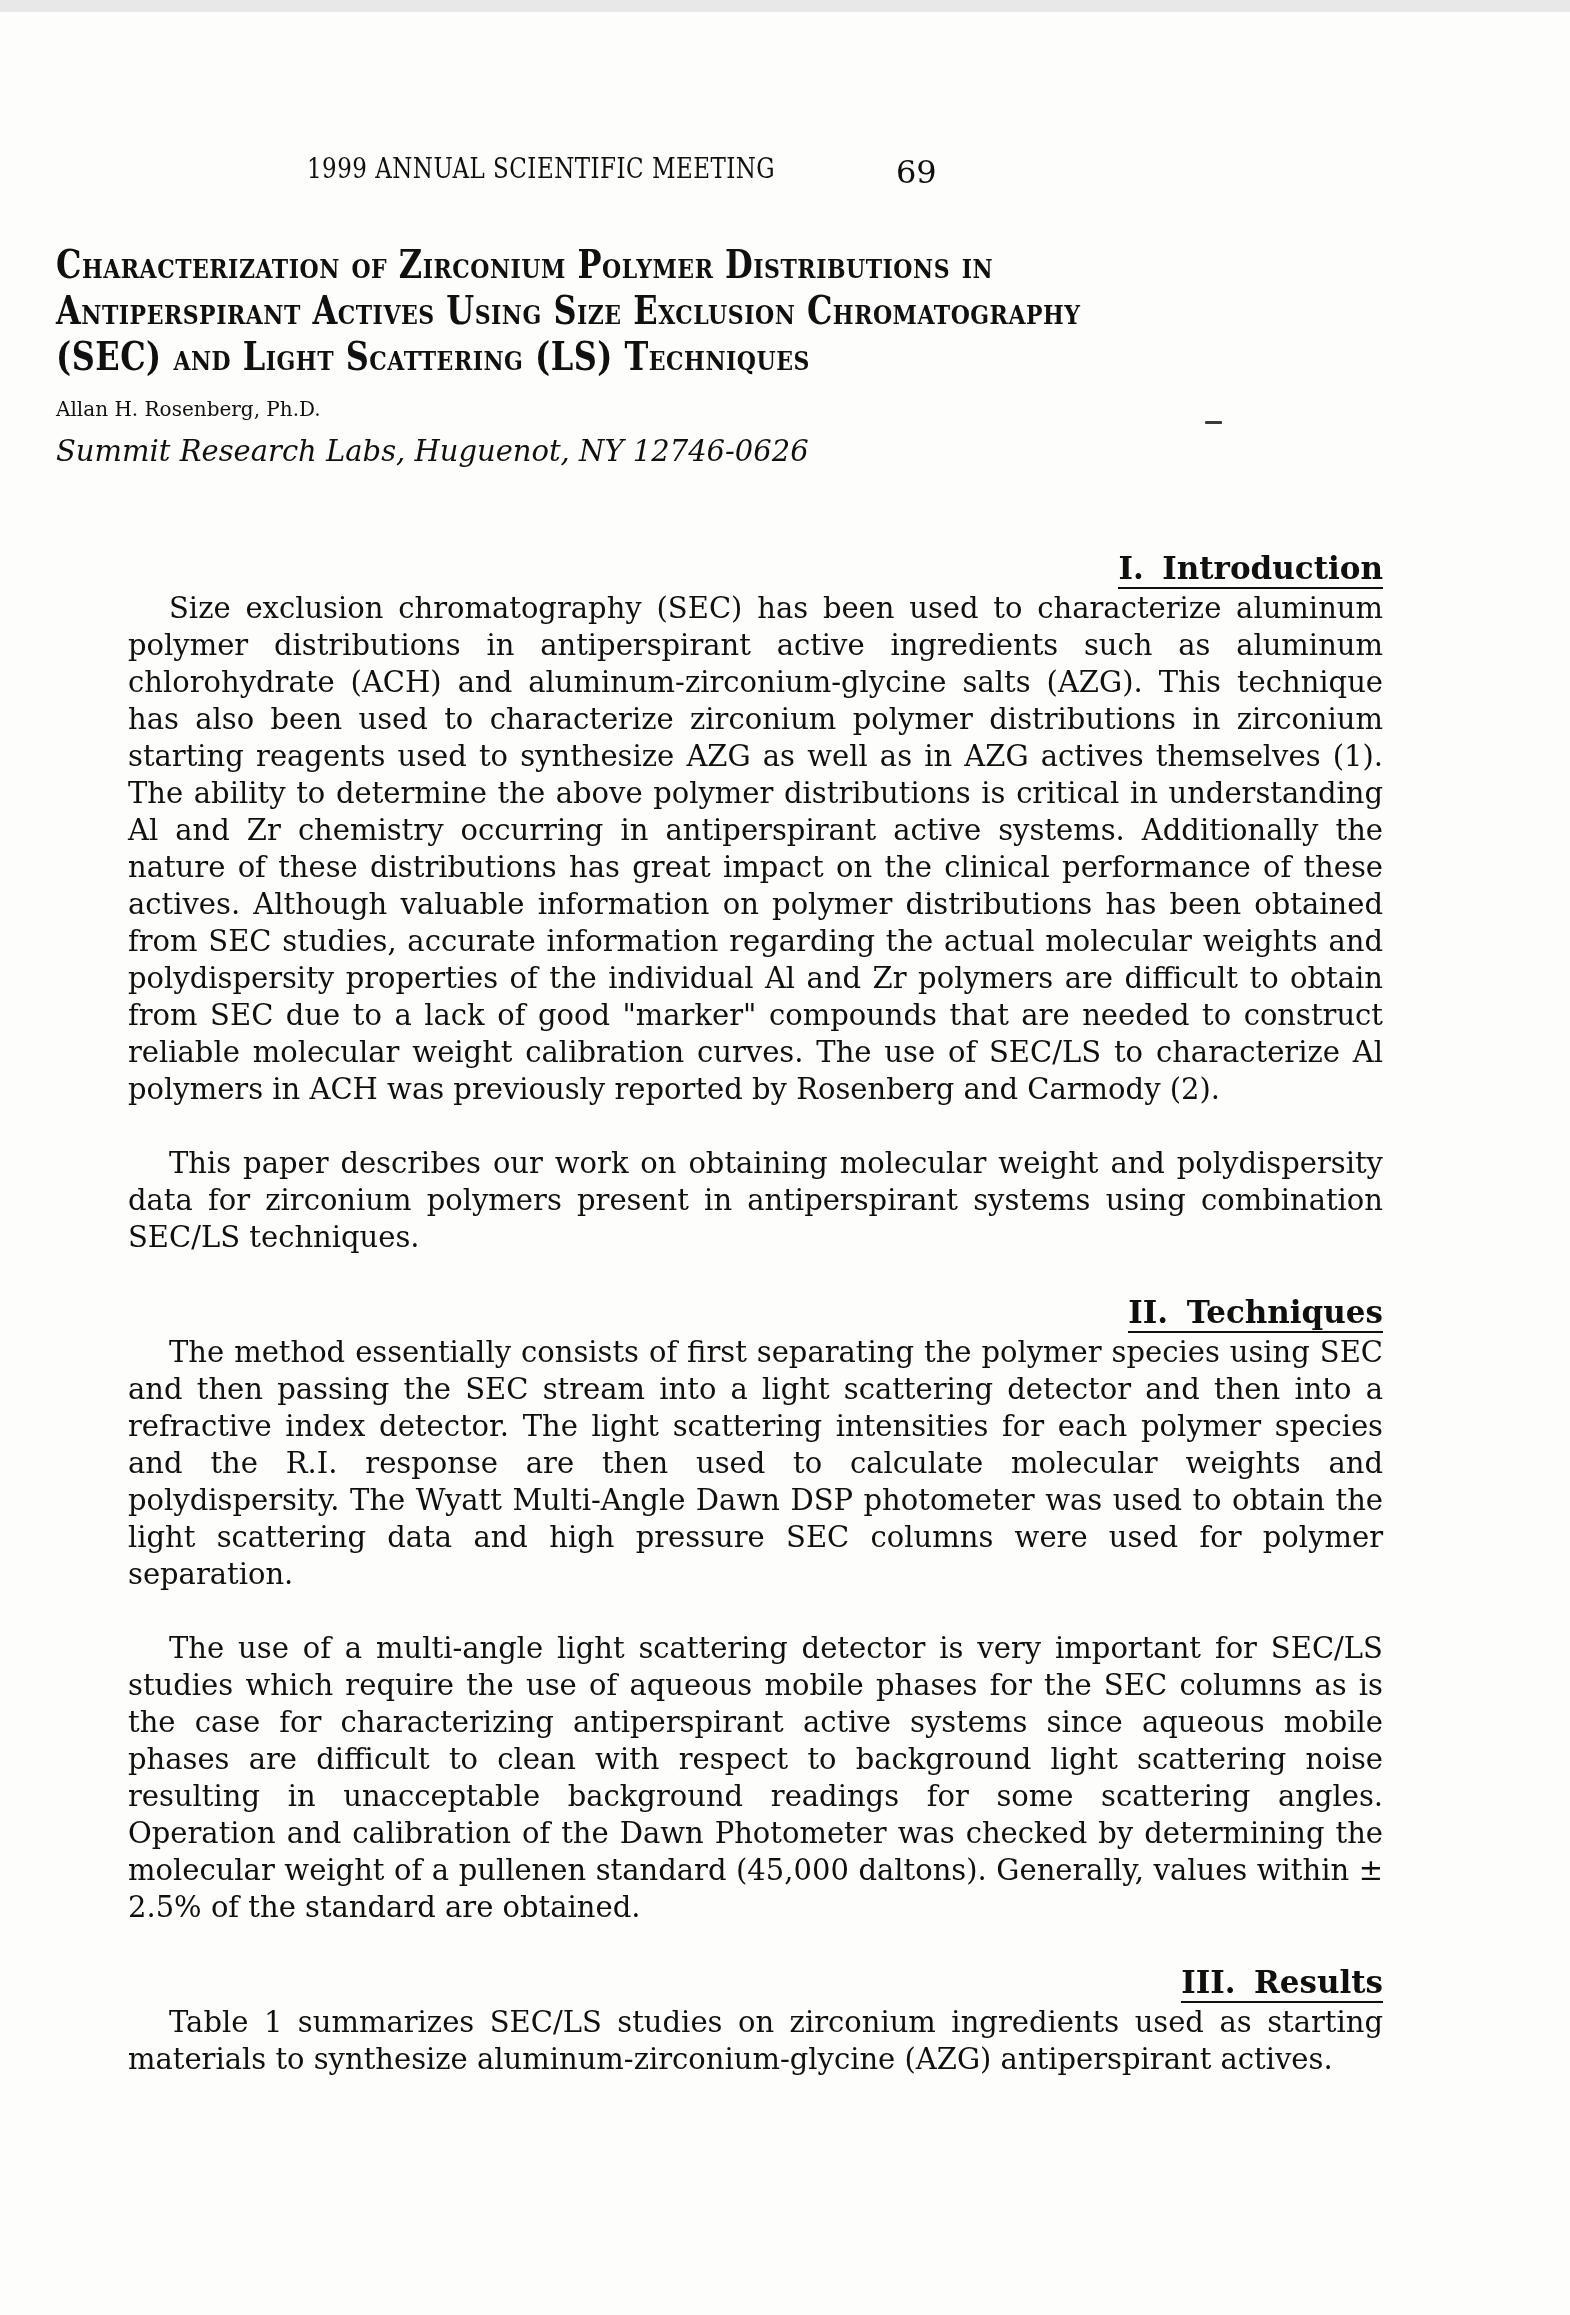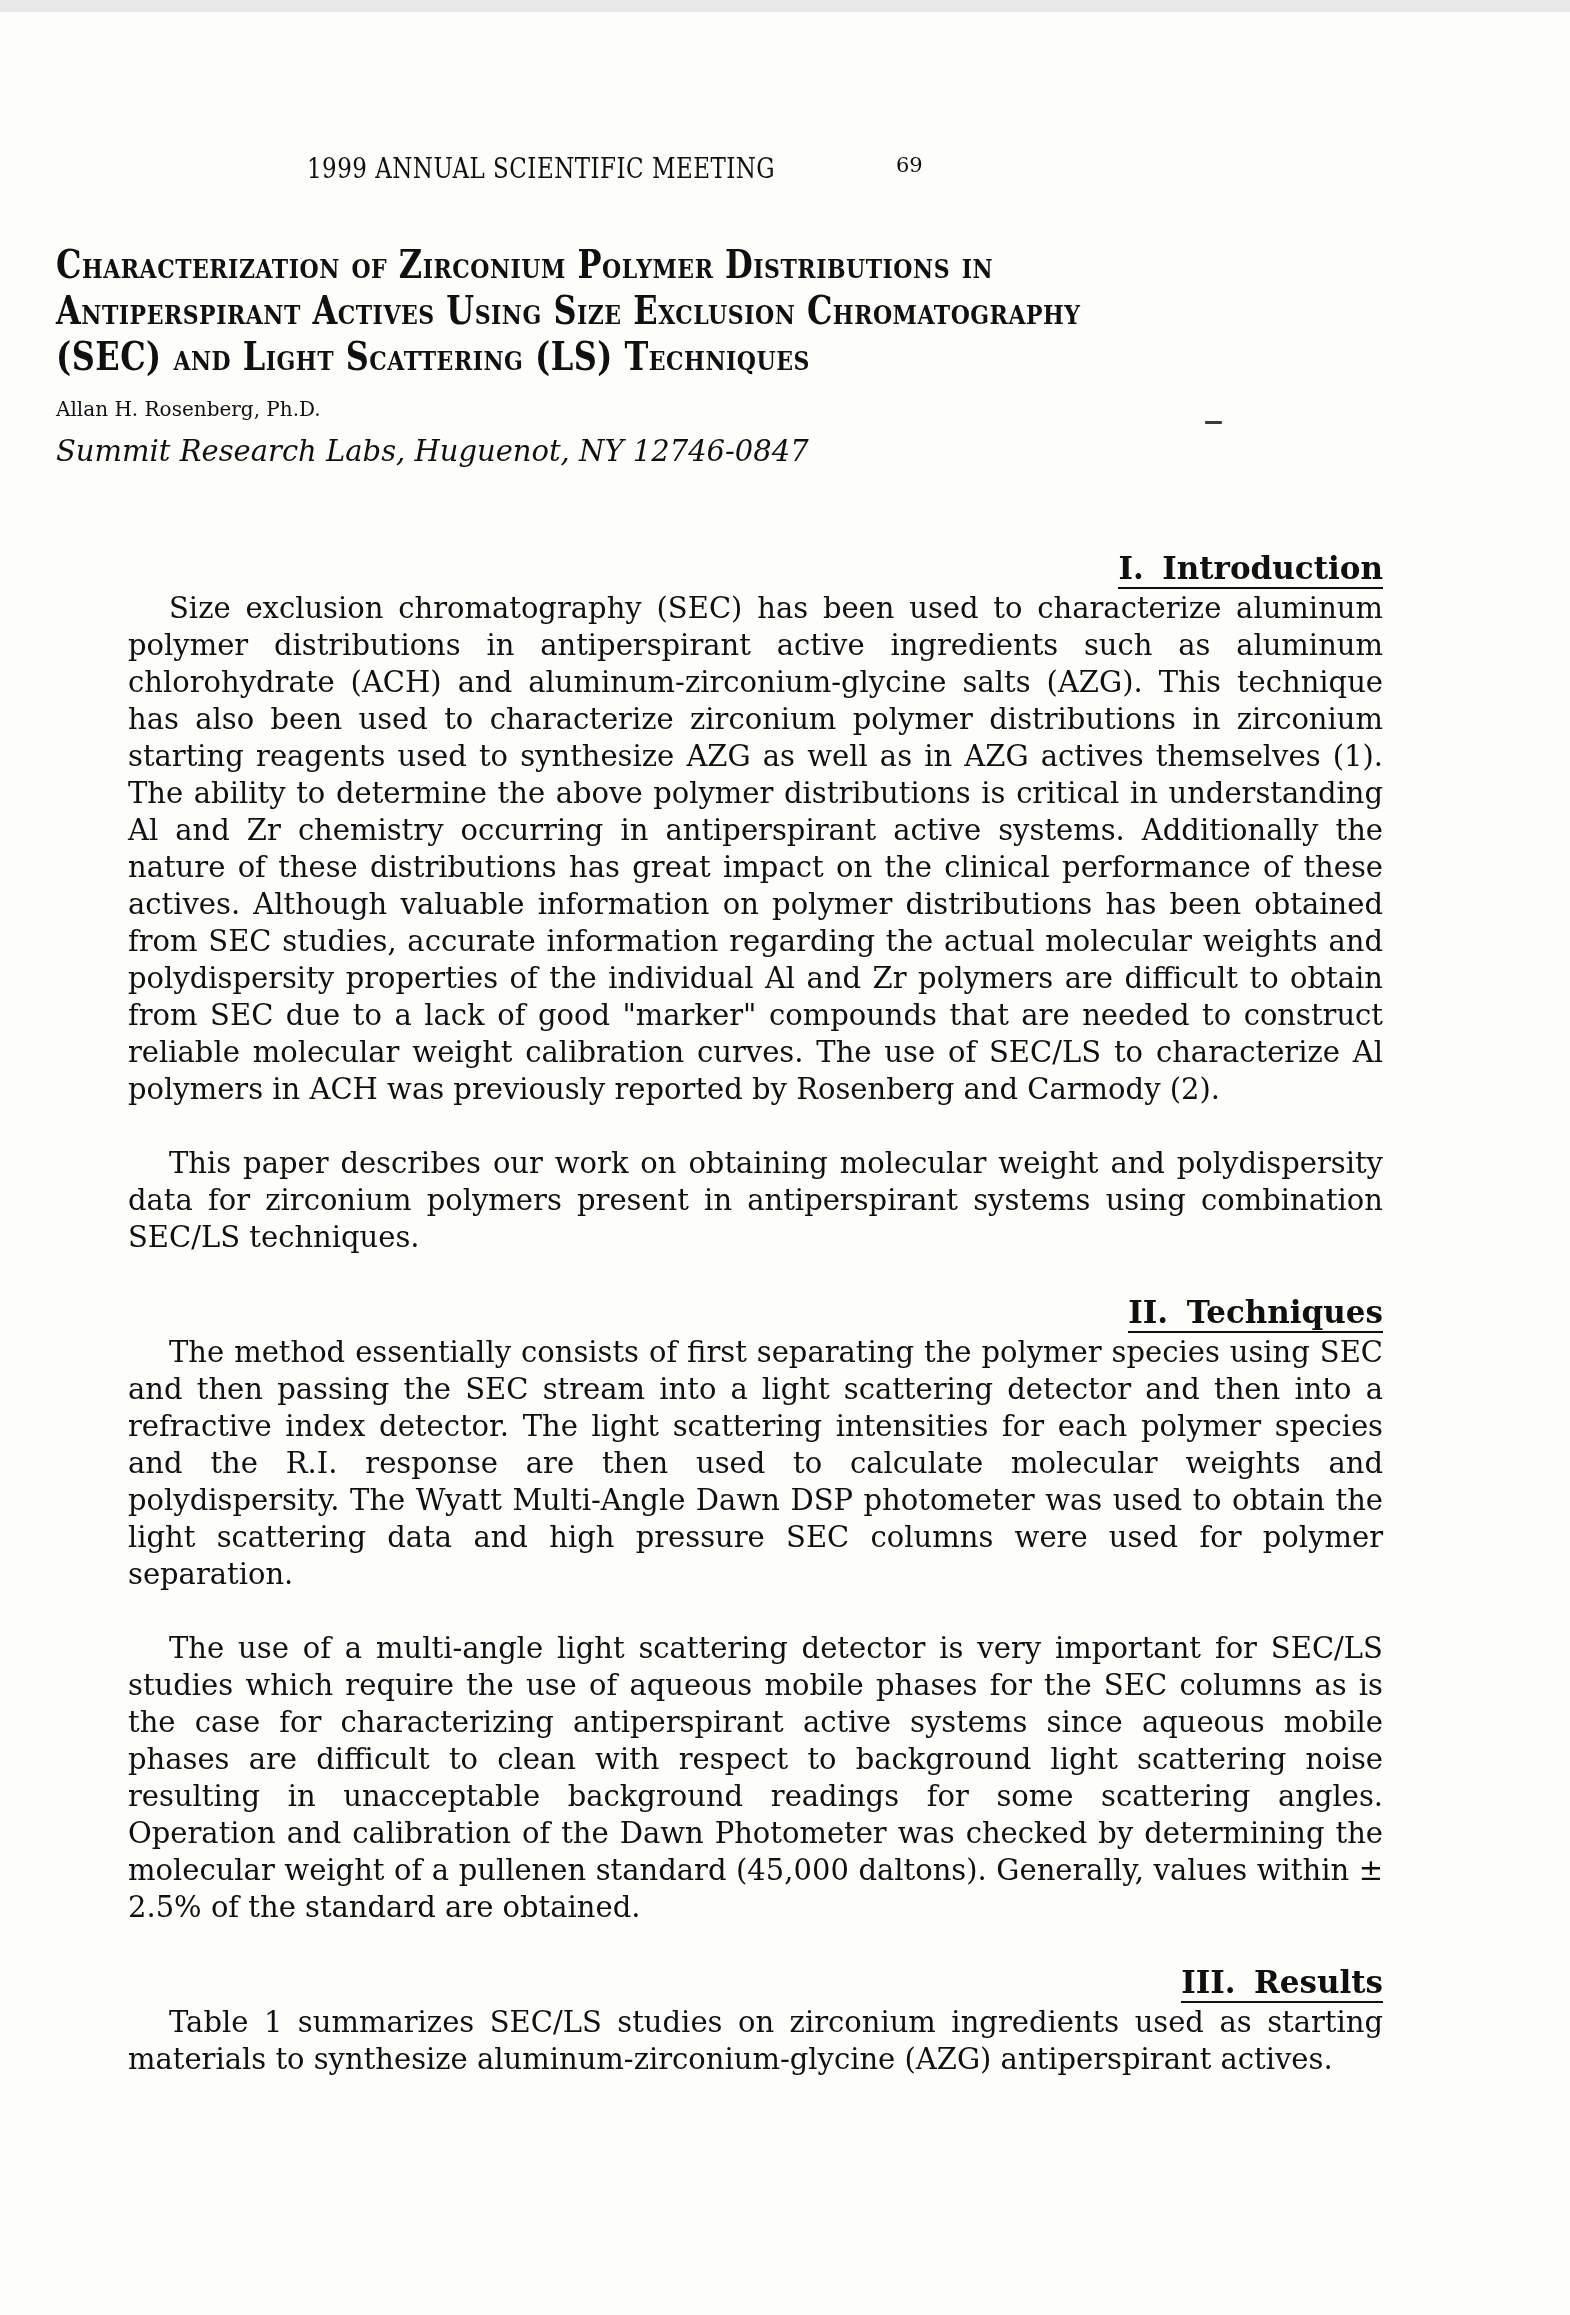--- a/index.html
+++ b/index.html
@@ -32,21 +32,21 @@
     font-size: 25px;
     letter-spacing: 0.5px;
     transform: scale(0.92, 1.08);
     transform-origin: left top;
     white-space: nowrap;
   }
   .folio {
     position: absolute;
     left: 896px;
     top: 0;
-    font-size: 21px;
+    font-size: 32px;
   }
   
   .title-block {
     position: absolute;
     top: 230px;
     left: 56px;
     width: 1172px;
     text-align: left;
   }
   .title-line {
@@ -117,21 +117,21 @@
   <div class="running-head">
     <div class="journal-line">1999 ANNUAL SCIENTIFIC MEETING</div>
     <div class="folio">69</div>
   </div>
 
   <div class="title-block">
     <div class="title-line">Characterization of Zirconium Polymer Distributions in</div>
     <div class="title-line">Antiperspirant Actives Using Size Exclusion Chromatography</div>
     <div class="title-line">(SEC) and Light Scattering (LS) Techniques</div>
     <div class="author-line">Allan H. Rosenberg, Ph.D.</div>
-    <div class="affiliation-line">Summit Research Labs, Huguenot, NY 12746-0847</div>
+    <div class="affiliation-line">Summit Research Labs, Huguenot, NY 12746-0626</div>
   </div>
 
   <div class="scan-dash"></div>
 
   <div class="body-col">
 
     <div class="section">
       <div class="section-heading">
         <span>I.  Introduction</span>
       </div>

